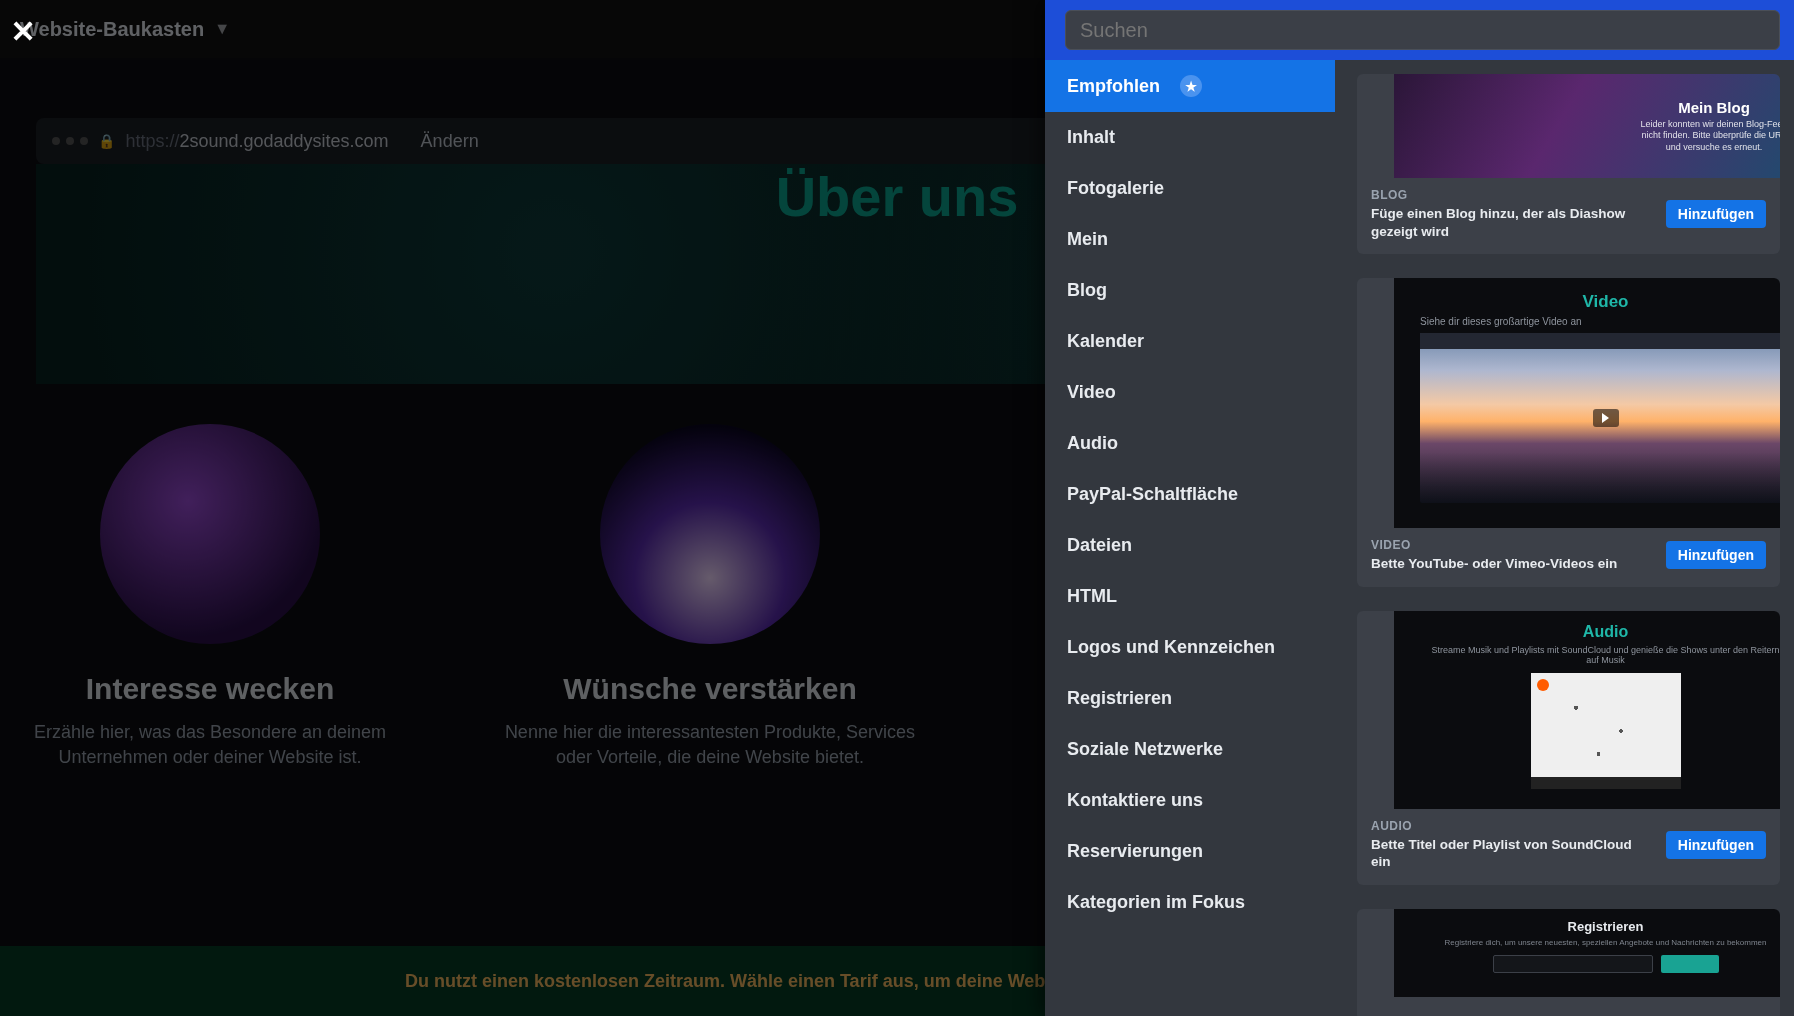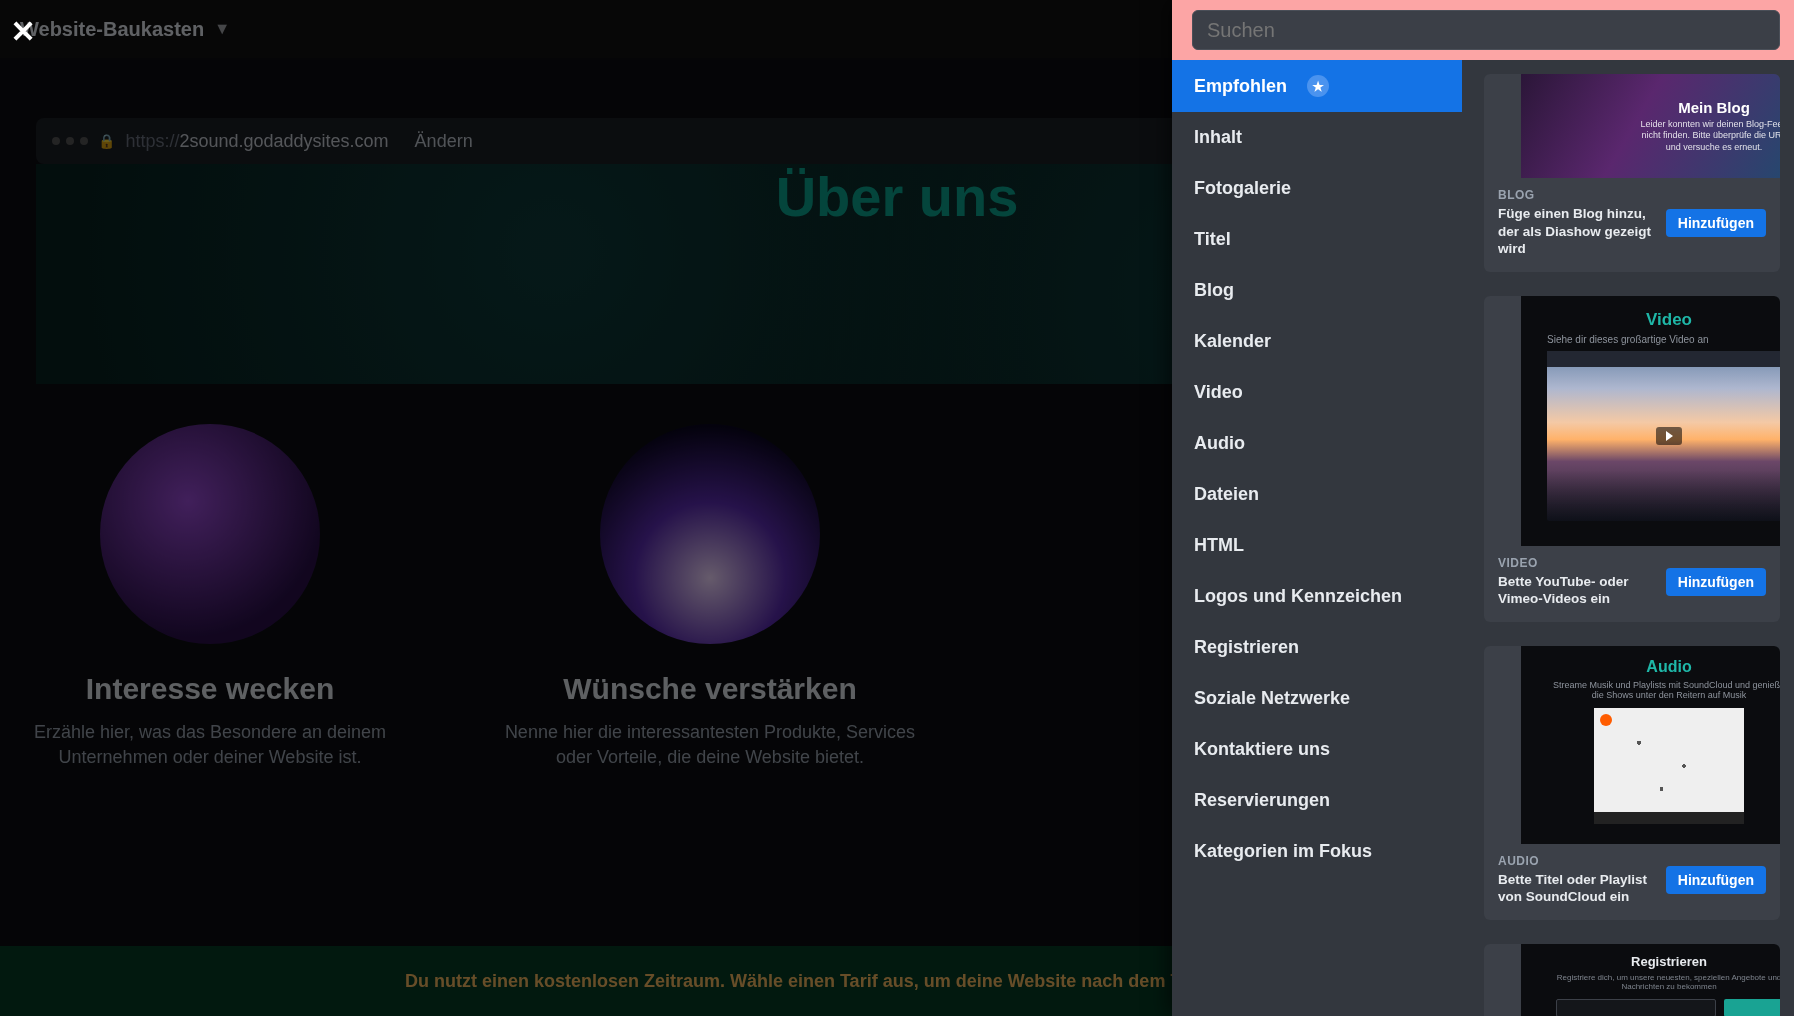--- a/index.html
+++ b/index.html
@@ -23,21 +23,21 @@
 
   .browserbar {
     margin:60px 36px 0 36px; height:46px; border-radius:8px; background:#1b1e24;
     display:flex; align-items:center; padding:0 16px; gap:10px; color:#9aa3af; font-size:18px;
   }
   .tdots { display:flex; gap:6px; }
   .tdots span { width:8px; height:8px; border-radius:50%; background:#555; display:inline-block; }
   .lock { font-size:14px; }
   .url .pre { color:#6c7380; }
   .url .host { color:#c7ccd4; }
-  .change { margin-left:16px; color:#bfc6cf; }
+  .change { margin-left:22px; color:#bfc6cf; }
 
   .hero {
     margin:0 36px; height:220px;
     background: radial-gradient(circle at 30% 40%, #0e3a3a 0, transparent 40%),
                 radial-gradient(circle at 70% 60%, #0e3a3a 0, transparent 40%),
                 #06211f;
     display:flex; justify-content:center;
   }
   .hero h1 { font-size:56px; font-weight:800; color:#0aa58f; padding-bottom:10px; }
 
@@ -57,22 +57,22 @@
 
   
   .close-x {
     position:absolute; left:8px; top:16px; z-index:50;
     width:30px; height:30px; color:#fff; font-size:30px; font-weight:700;
     cursor:pointer; display:flex; align-items:center; justify-content:center;
   }
 
   
   .panel {
-    position:absolute; right:0; top:0; bottom:0; width:622px;
-    background:#fca5a5; display:flex; flex-direction:column; z-index:40;
+    position:absolute; right:0; top:0; bottom:0; width:749px;
+    background:#1d4ed8; display:flex; flex-direction:column; z-index:40;
     box-shadow:-6px 0 18px rgba(0,0,0,.5);
   }
   .search-row { padding:10px 14px 10px 20px; }
   .search {
     width:100%; height:40px; border-radius:6px; border:1px solid #4a4f58;
     background:#3b3f47; color:#cfd4db; font-size:20px; padding:0 14px; outline:none;
   }
   .panel-body { flex:1; display:flex; overflow:hidden; }
 
   .catcol {
@@ -219,33 +219,36 @@
             <span>Empfohlen</span>
             <span class="star-badge">★</span>
           </div>
           <div class="cat-item">
             <span>Inhalt</span>
           </div>
           <div class="cat-item">
             <span>Fotogalerie</span>
           </div>
           <div class="cat-item">
-            <span>Titel</span>
+            <span>Mein</span>
           </div>
           <div class="cat-item">
             <span>Blog</span>
           </div>
           <div class="cat-item">
             <span>Kalender</span>
           </div>
           <div class="cat-item">
             <span>Video</span>
           </div>
           <div class="cat-item">
             <span>Audio</span>
+          </div>
+          <div class="cat-item">
+            <span>PayPal-Schaltfläche</span>
           </div>
           <div class="cat-item">
             <span>Dateien</span>
           </div>
           <div class="cat-item">
             <span>HTML</span>
           </div>
           <div class="cat-item">
             <span>Logos und Kennzeichen</span>
           </div>

